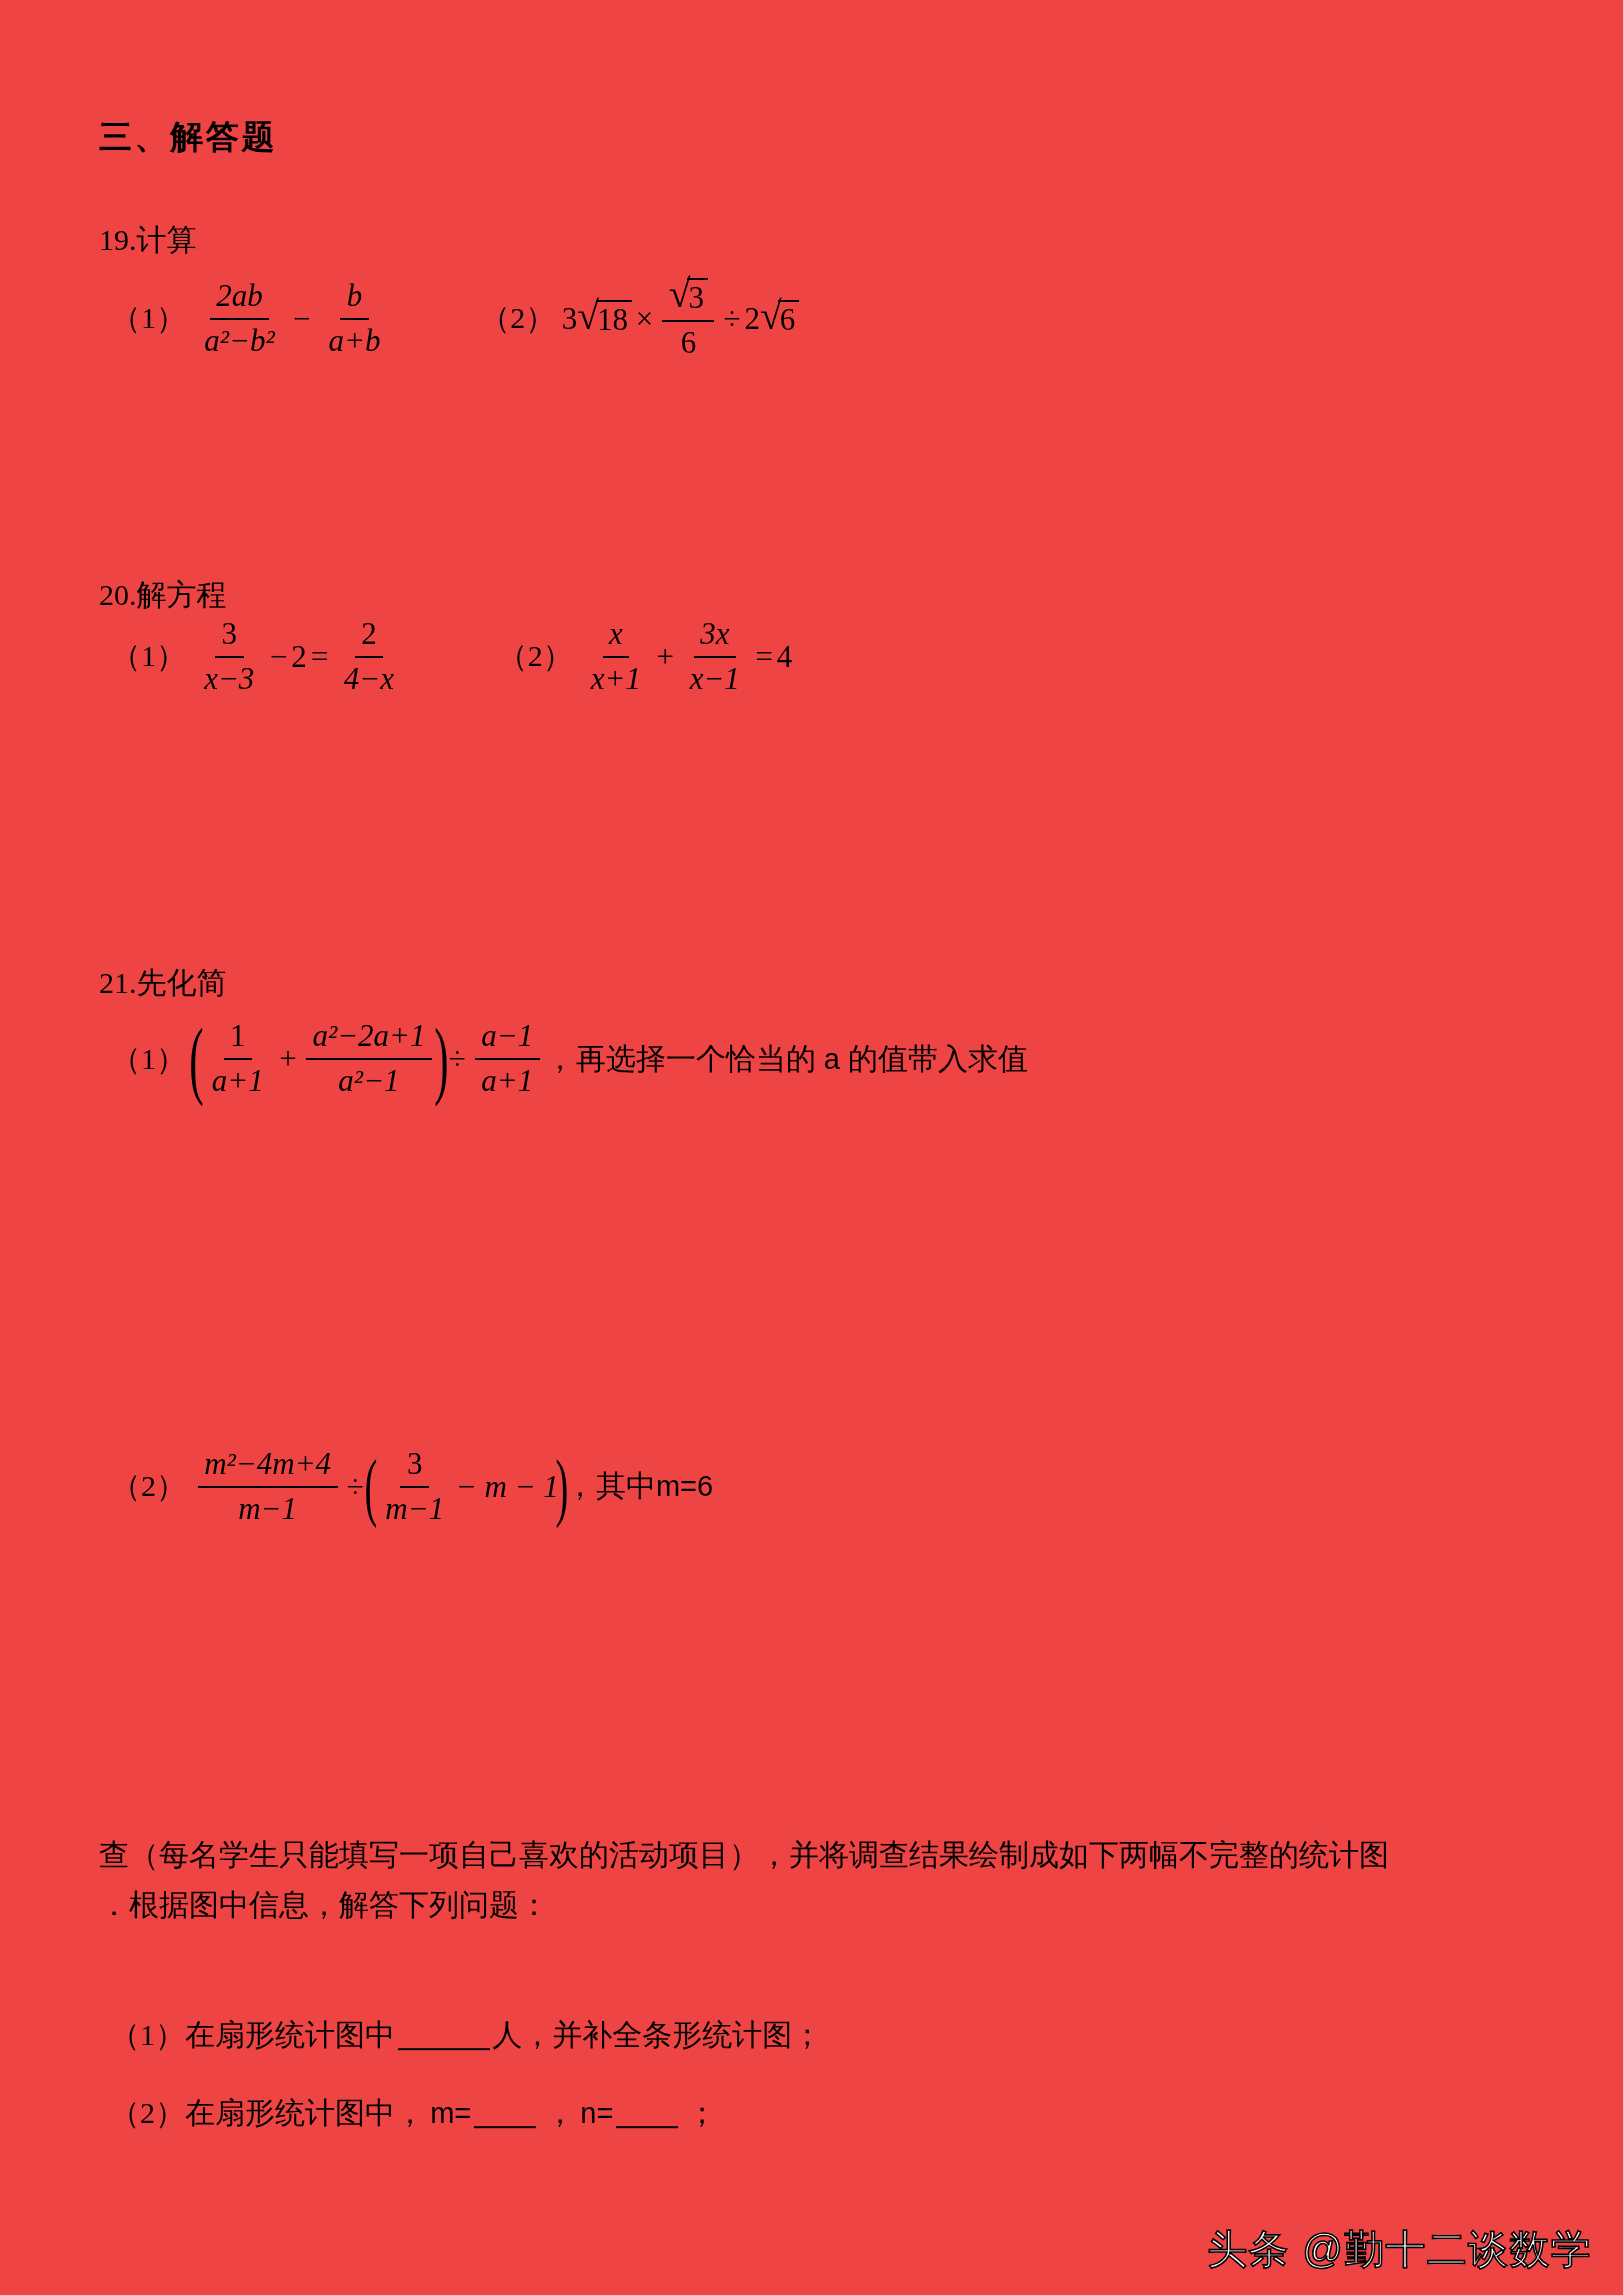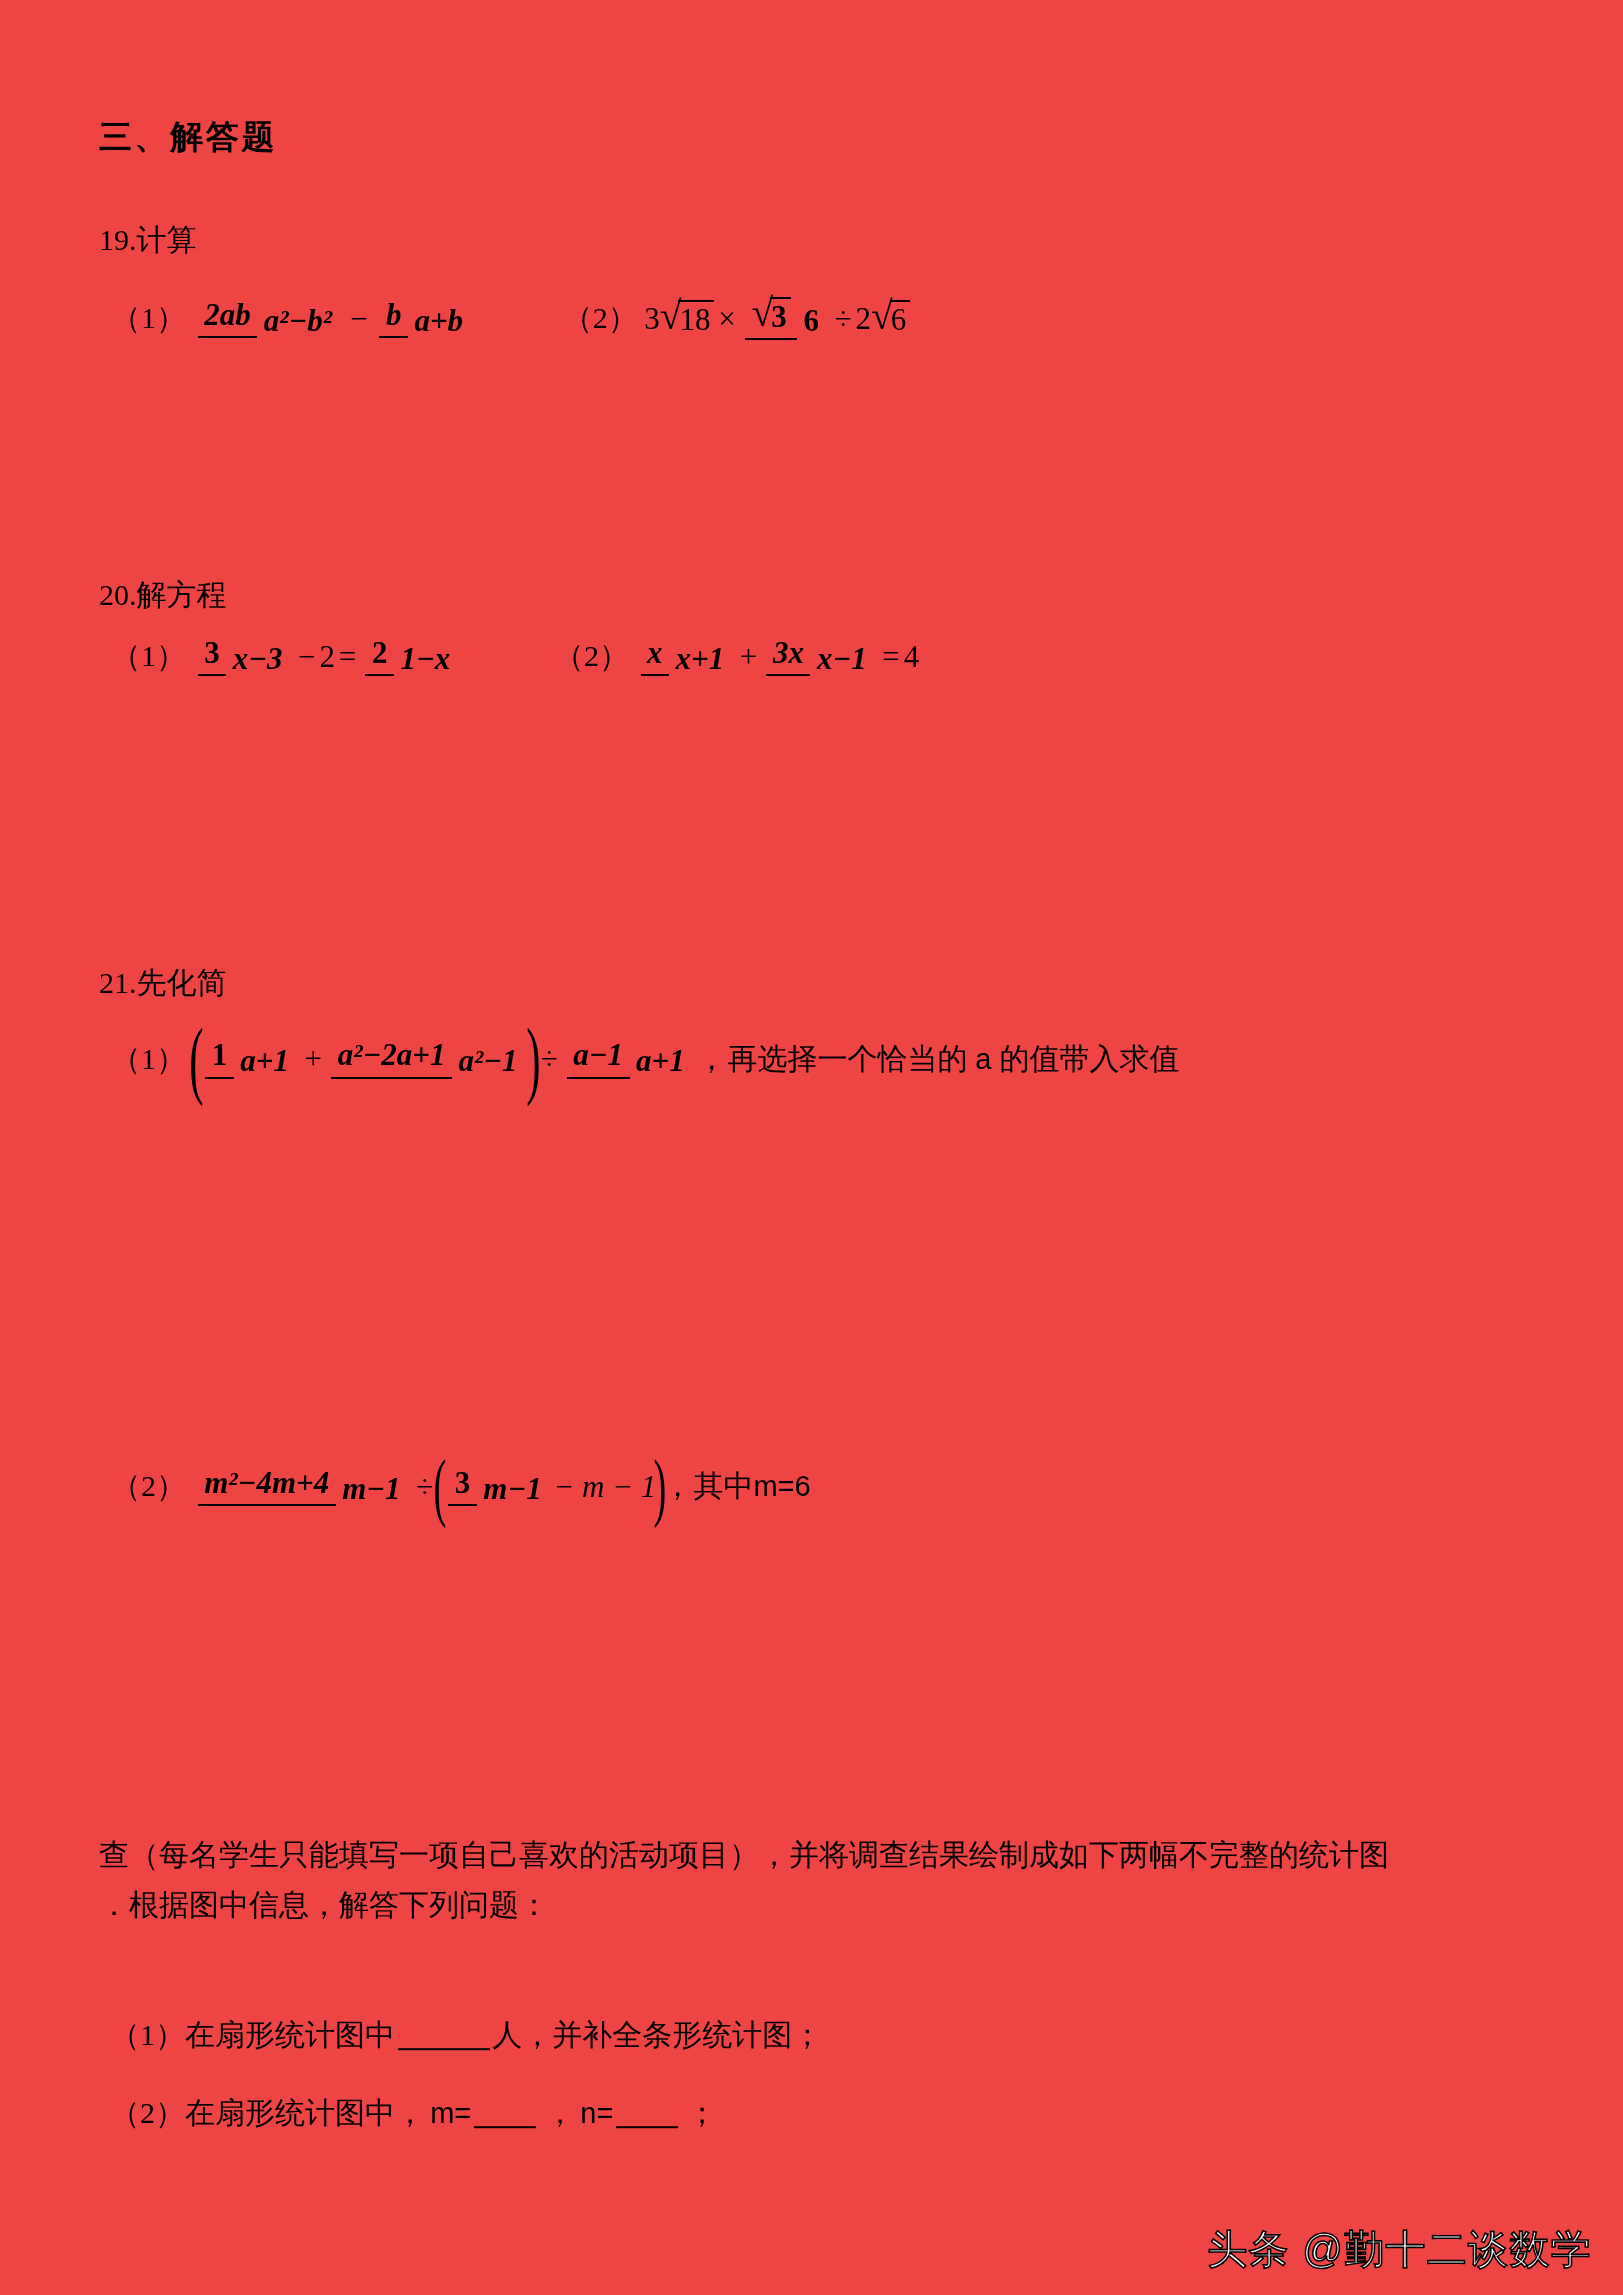--- a/index.html
+++ b/index.html
@@ -17,21 +17,21 @@
   .row{position:absolute;left:111px;display:flex;align-items:center;font-size:31px;white-space:nowrap;}
   .r19{top:261px;height:115px;}
   .r20{top:599px;height:115px;}
   .r21a{top:982px;height:154px;}
   .r21b{top:1413px;height:147px;}
 
   .lab{font-size:30px;margin-right:6.5px;}
   .lab2a{margin-left:88px;}
   .lab2b{margin-left:92px;}
 
-  .frac{display:inline-flex;align-items:center;margin:0 5.2px;text-align:center;font-weight:bold;}
+  .frac{display:inline-flex;flex-direction:column;align-items:center;margin:0 5.2px;text-align:center;}
   .frac>.num{padding:0 6.5px 5.2px;border-bottom:2px solid #000;line-height:1.05;display:inline-flex;align-items:flex-end;justify-content:center;}
   .frac>.den{padding:5.2px 6.5px 0;line-height:1.05;}
 
   .op{margin:0 6.5px;}
   .opt{margin:0 3.9px;}
   .it{font-style:italic;}
   .up{font-style:normal;}
 
   .sqrt{display:inline-flex;align-items:flex-start;}
   .rsign{font-size:1.28em;line-height:0.78;display:inline-block;transform:translateY(0.7px);}
@@ -111,21 +111,21 @@
     <span class="lab">（1）</span>
     <span class="frac">
       <span class="num up">3</span>
       <span class="den it">x−3</span>
     </span>
     <span class="opt">−</span>
     <span class="up">2</span>
     <span class="opt">=</span>
     <span class="frac">
       <span class="num up">2</span>
-      <span class="den it">1−x</span>
+      <span class="den it">4−x</span>
     </span>
 
     <span class="lab lab2b">（2）</span>
     <span class="frac">
       <span class="num it">x</span>
       <span class="den it">x+1</span>
     </span>
     <span class="opt">+</span>
     <span class="frac">
       <span class="num it">3x</span>

